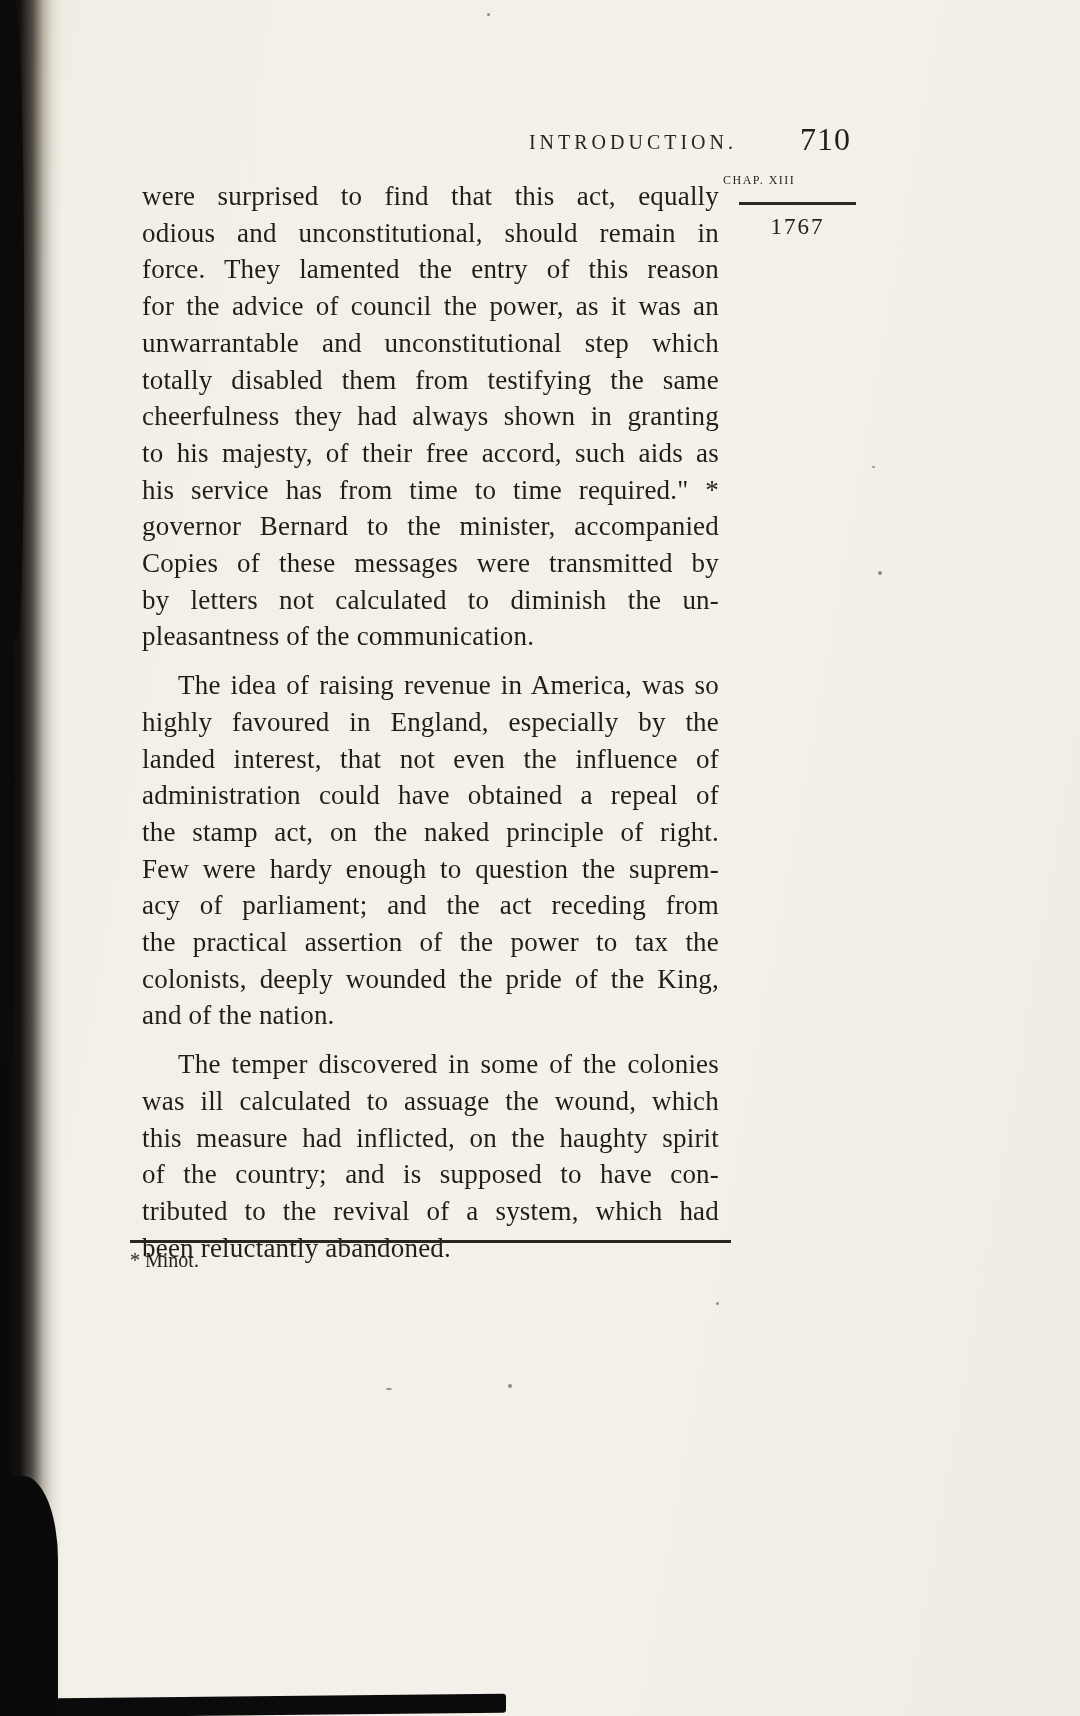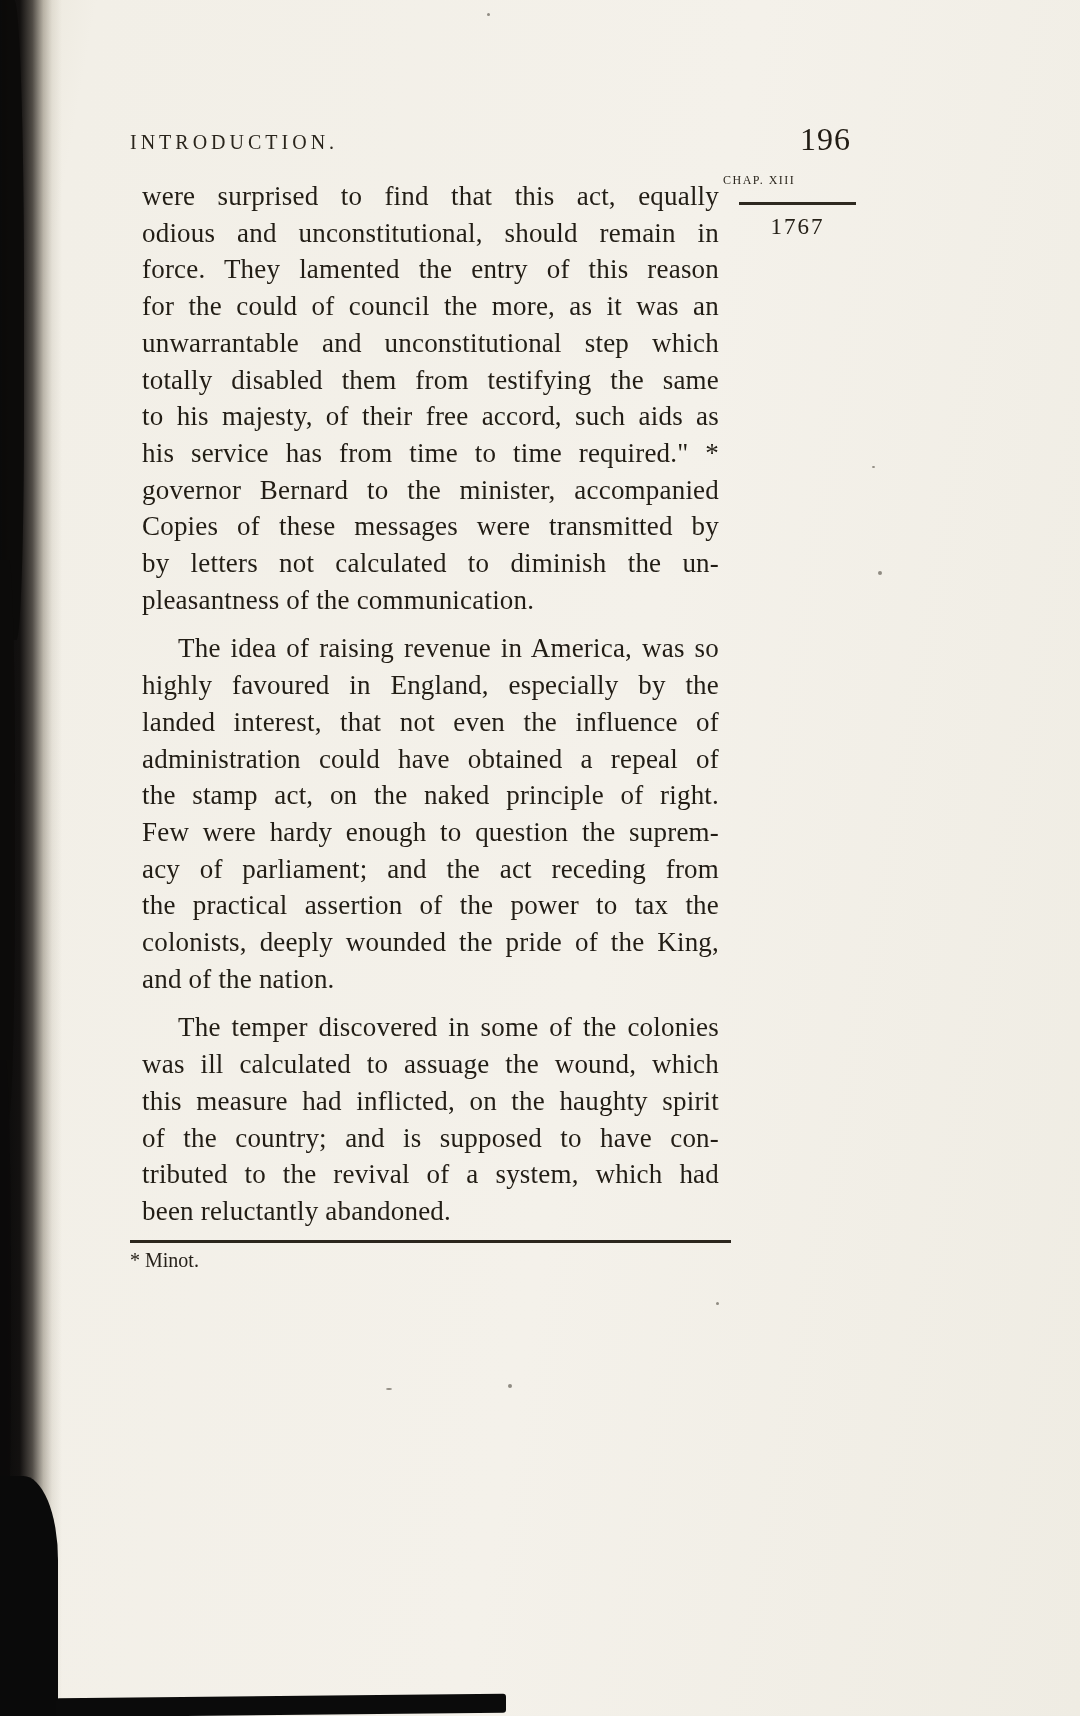--- a/index.html
+++ b/index.html
@@ -36,22 +36,22 @@
     background: #0a0a0a; border-radius: 0 60% 0 0 / 0 35% 0 0;
   }
   .bottom-strip {
     position: absolute; left: 56px; bottom: 1px; width: 450px; height: 19px;
     background: #0b0b0b; transform: skewY(-0.6deg); border-radius: 3px;
   }
   .speck { position: absolute; background: rgba(62,56,45,.55); border-radius: 50%; }
 
   
   .running-title {
-    position: absolute; left: 130px; top: 131px; width: 601px;
-    text-align: left; font-size: 20px; letter-spacing: 4px; color: #2a251c;
+    position: absolute; left: 136px; top: 131px; width: 601px;
+    text-align: right; font-size: 20px; letter-spacing: 4px; color: #2a251c;
   }
   .page-number {
     position: absolute; left: 800px; top: 121px; width: 70px;
     font-size: 32px; letter-spacing: 1px; color: #211c14;
   }
 
   
   .margin-chapter {
     position: absolute; left: 723px; top: 173px; width: 120px;
     font-size: 12px; letter-spacing: 1.5px; color: #2a251c; white-space: nowrap;
@@ -97,34 +97,35 @@
   <div class="bottom-blob"></div>
   <div class="bottom-strip"></div>
   <div class="speck" style="left:487px;top:13px;width:3px;height:3px;"></div>
   <div class="speck" style="left:872px;top:466px;width:3px;height:2px;"></div>
   <div class="speck" style="left:878px;top:571px;width:4px;height:4px;"></div>
   <div class="speck" style="left:716px;top:1302px;width:3px;height:3px;"></div>
   <div class="speck" style="left:386px;top:1388px;width:6px;height:2px;"></div>
   <div class="speck" style="left:508px;top:1384px;width:4px;height:4px;"></div>
 
   <div class="running-title">INTRODUCTION.</div>
-  <div class="page-number">196</div>
+  <div class="page-number">710</div>
 
   <div class="margin-chapter">CHAP. XIII</div>
   <div class="margin-rule"></div>
   <div class="margin-year">1767</div>
 
   <div class="page-body">
       <div class="paragraph">
         <div class="line">were surprised to find that this act, equally</div>
         <div class="line">odious and unconstitutional, should remain in</div>
         <div class="line">force.  They lamented the entry of this reason</div>
-        <div class="line">for the could of council the more, as it was an</div>
+        <div class="line">for the advice of council the power, as it was an</div>
         <div class="line">unwarrantable and unconstitutional step which</div>
         <div class="line">totally disabled them from testifying the same</div>
+        <div class="line">cheerfulness they had always shown in granting</div>
         <div class="line">to his majesty, of their free accord, such aids as</div>
         <div class="line">his service has from time to time required." *</div>
         <div class="line">governor Bernard to the minister, accompanied</div>
         <div class="line">Copies of these messages were transmitted by</div>
         <div class="line">by letters not calculated to diminish the un-</div>
         <div class="line last">pleasantness of the communication.</div>
       </div>
       <div class="paragraph">
         <div class="line indent">The idea of raising revenue in America, was so</div>
         <div class="line">highly favoured in England, especially by the</div>

